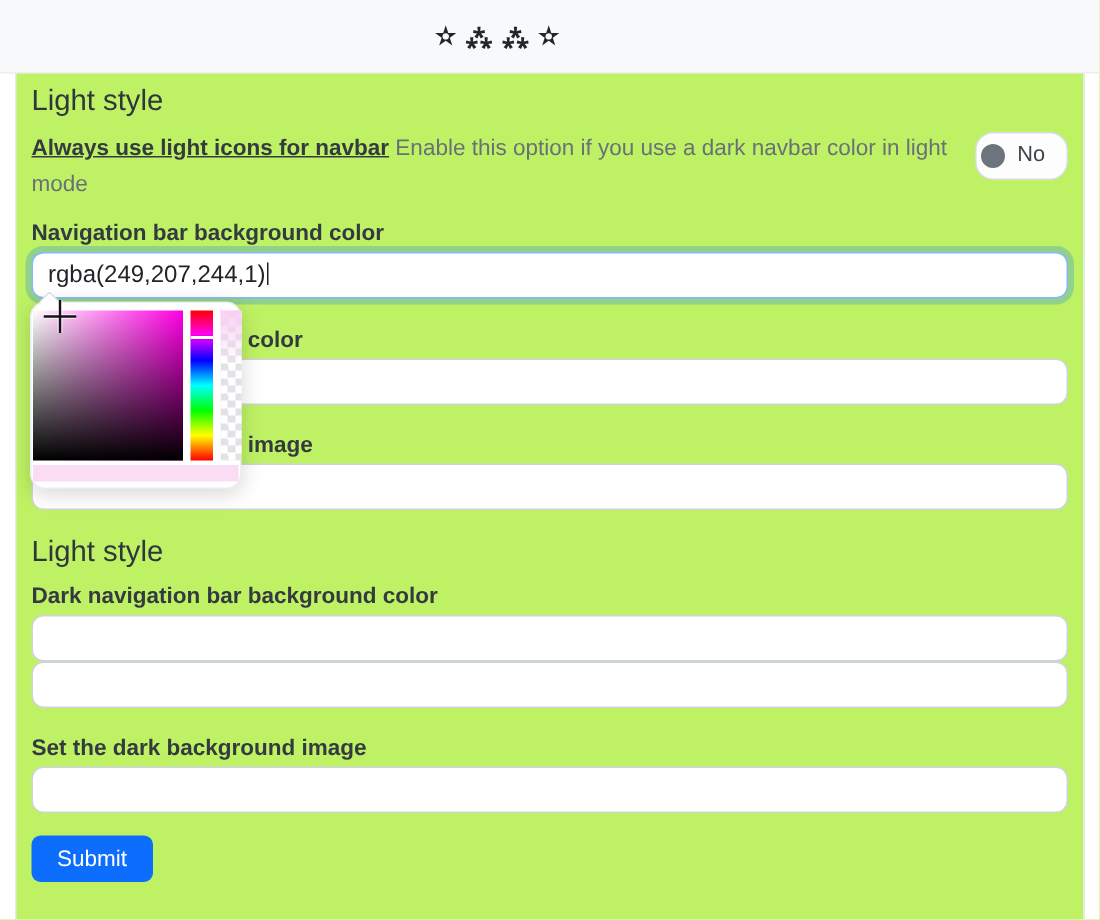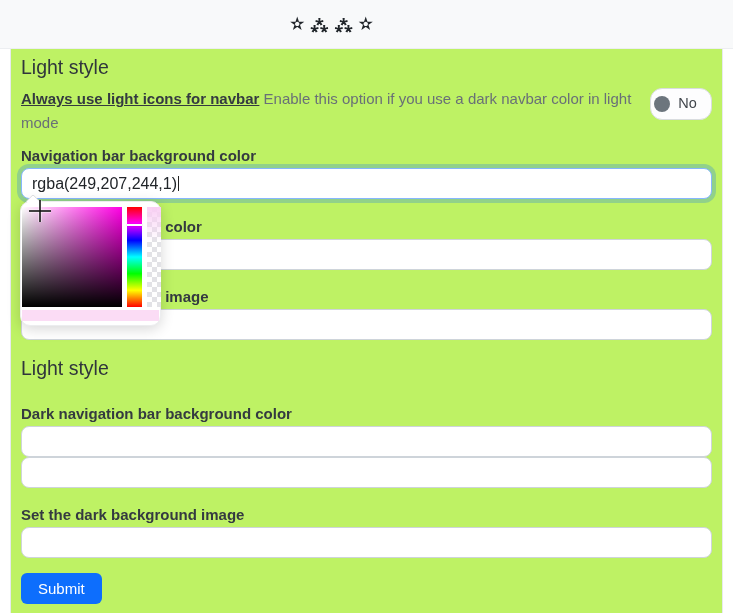--- a/index.html
+++ b/index.html
@@ -39,21 +39,21 @@
     display:flex; align-items:center; cursor:pointer;
   }
   .toggle-knob { width:16px; height:16px; border-radius:50%; background:var(--knob,#6c757d); margin-left:3px; flex:0 0 auto; }
   .toggle-text { flex:1; text-align:center; font-size:14.5px; color:#41464c; padding-right:6px; }
   .form-label {
     font-weight:700; font-size:15px; color:#343a40; line-height:17px;
     margin:19px 0 4px 0;
   }
   .lbl-1 { margin-top:13px; }
   .lbl-3 { margin-top:18px; }
-  .lbl-4 { margin-top:25px; }
+  .lbl-4 { margin-top:9px; }
   .lbl-5 { margin-top:17px; }
   .lbl-6 { margin-top:18px; }
   .text-input {
     display:block; width:100%; height:31px; background:#fff;
     border:1px solid #ced4da; border-radius:8px; padding:5px 10px;
     font-family:inherit; font-size:16px; color:#212529; line-height:19px;
   }
   .text-input.focused {
     border-color:var(--ring,#86b7fe);
     box-shadow:0 0 0 4px rgba(13,110,253,.25);

